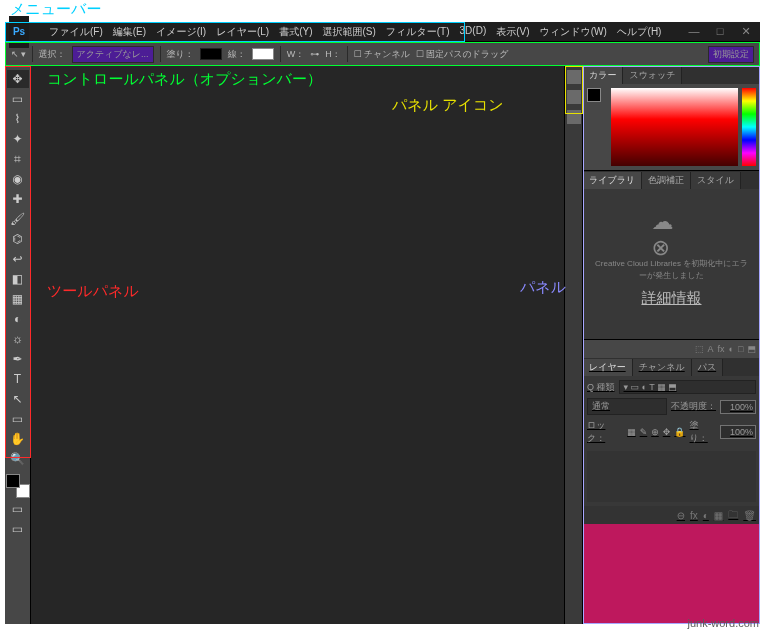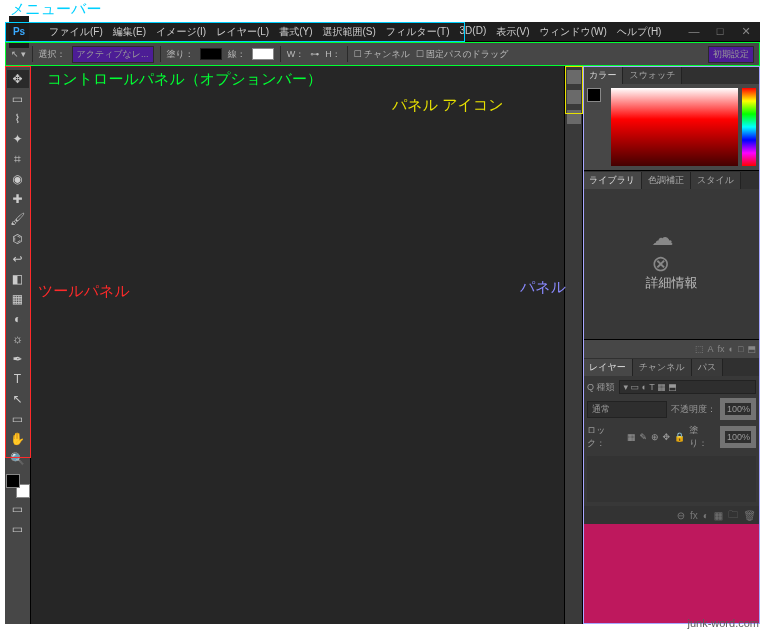--- a/index.html
+++ b/index.html
@@ -55,29 +55,29 @@
   .color-body { height:86px; background:#474747; display:flex; padding:4px; gap:4px; }
   .color-chip { width:20px; height:20px; }
   .cc-fg { width:14px; height:14px; background:#000; border:1px solid #888; position:relative; }
   .color-ramp { flex:1; background:linear-gradient(to bottom, #fff 0%, #f00 40%, #400 100%); position:relative; }
   .hue-strip { width:14px; background:linear-gradient(to bottom, #f00,#ff0,#0f0,#0ff,#00f,#f0f,#f00); }
 
   
   .lib-body { height:150px; background:#383838; display:flex; flex-direction:column; align-items:center; justify-content:center; gap:8px; }
   .cc-icon { width:40px; height:30px; display:flex; align-items:center; justify-content:center; color:#888; font-size:22px; }
   .lib-txt { color:#888; font-size:8px; text-align:center; line-height:1.4; }
-  .lib-link { color:#bbb; font-size:13px; }
+  .lib-link { color:#bbb; font-size:15px; text-decoration:underline; }
 
   
   .lay-tools { height:18px; background:#474747; display:flex; align-items:center; justify-content:flex-end; gap:4px; padding:0 4px; }
   .lay-tools span { color:#888; font-size:9px; }
   .lay-body { height:130px; background:#383838; padding:4px; display:flex; flex-direction:column; gap:4px; }
   .lay-row { display:flex; align-items:center; gap:4px; font-size:9px; color:#999; }
   .lay-dd { background:#2e2e2e; border:1px solid #222; color:#999; font-size:9px; padding:1px 4px; flex:1; }
-  .lay-num { background:#2e2e2e; border:5px solid #737373; color:#999; font-size:9px; padding:1px 2px; width:36px; text-align:right; }
+  .lay-num { background:#2e2e2e; border:1px solid #737373; color:#999; font-size:9px; padding:1px 2px; width:36px; text-align:right; }
   .lay-list { flex:1; background:#333; margin-top:2px; }
   .lay-foot { height:18px; background:#333; display:flex; align-items:center; justify-content:flex-end; gap:5px; padding:0 4px; }
   .lay-foot span { color:#777; font-size:10px; }
 
   
   .box { position:absolute; border:1px solid; pointer-events:none; }
 
   .watermark { position:absolute; right:6px; bottom:6px; color:#5c5c5c; font-size:11px; }
 </style>
 </head>
@@ -185,34 +185,38 @@
       </div>
 
       <div class="panel">
         <div class="panel-tabs">
           <span class="ptab active">ライブラリ</span>
           <span class="ptab">色調補正</span>
           <span class="ptab">スタイル</span>
         </div>
         <div class="lib-body">
           <div class="cc-icon">☁⊗</div>
+          <div class="lib-txt">
+            <span>Creative Cloud Libraries を初期化中にエラ</span><br>
+            <span>ーが発生しました</span>
+          </div>
           <div class="lib-link">詳細情報</div>
         </div>
       </div>
 
       <div class="lay-tools">
         <span>⬚</span>
         <span>A</span>
         <span>fx</span>
         <span>◐</span>
         <span>□</span>
         <span>⬒</span>
       </div>
 
-      <div class="panel" style="flex:1; display:flex; flex-direction:column;">
+      <div class="panel" style="flex:1; display:flex; flex-direction:column;text-decoration:underline;">
         <div class="panel-tabs">
           <span class="ptab active">レイヤー</span>
           <span class="ptab">チャンネル</span>
           <span class="ptab">パス</span>
         </div>
         <div class="lay-body">
           <div class="lay-row">
             <span>Q 種類</span>
             <span class="lay-dd">▾ ▭ ◐ T ▦ ⬒</span>
           </div>
@@ -248,16 +252,16 @@
 </div>
 
 <div class="box" style="left:5px; top:22px; width:460px; height:20px; border-color:#00d0ff;"></div>
 <div class="box" style="left:5px; top:42px; width:755px; height:24px; border-color:#00ff33;"></div>
 <div class="box" style="left:5px; top:66px; width:26px; height:392px; border-color:#ff2a2a;"></div>
 <div class="box" style="left:565px; top:66px; width:18px; height:48px; border-color:#e8e200;"></div>
 <div class="box" style="left:583px; top:66px; width:177px; height:558px; border-color:#a7a7ff;"></div>
 
 <div class="ann" style="left:47px; top:70px; color:#00ff33;">コントロールパネル（オプションバー）</div>
 <div class="ann" style="left:392px; top:96px; color:#e8e200;">パネル アイコン</div>
-<div class="ann" style="left:38px; top:282px; color:#ff2a2a;">ツールパネル</div>
+<div class="ann" style="left:47px; top:282px; color:#ff2a2a;">ツールパネル</div>
 <div class="ann" style="left:520px; top:278px; color:#8a8aff;">パネル</div>
 
 <div class="watermark">junk-word.com</div>
 
 </body></html>

